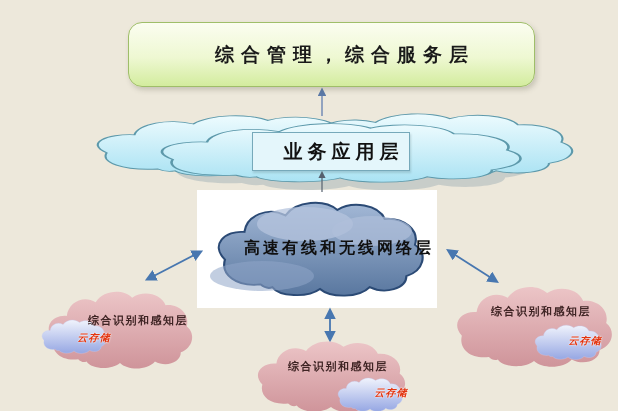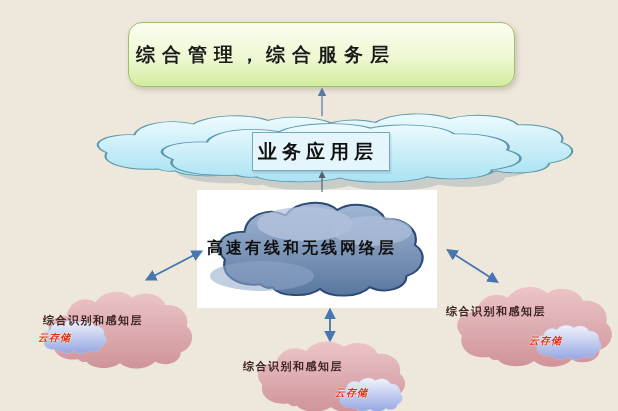--- a/index.html
+++ b/index.html
@@ -4,21 +4,21 @@
 <style>
   html,body{margin:0;padding:0;}
   #canvas{
     position:relative;
     width:618px;height:411px;
     background:var(--background,#EDE8DB);
     overflow:hidden;
     font-family:"Liberation Sans","DejaVu Sans",sans-serif;
   }
   #shapes{position:absolute;left:0;top:0;width:618px;height:411px;}
-  .abs{position:absolute;display:flex;align-items:center;justify-content:flex-start;text-align:center;}
+  .abs{position:absolute;display:flex;align-items:center;justify-content:center;text-align:center;padding-left:20px;}
   .mgmt-box{
     left:128px;top:22px;width:385px;height:63px;
     border:1.5px solid var(--management-border,#9FBE69);
     border-radius:14px;
     background:linear-gradient(to bottom,var(--management-fill-top,#FBFDF0) 0%,#EEF8D2 55%,var(--management-fill-bottom,#D3EC9E) 100%);
     box-shadow:2px 3px 5px rgba(90,90,70,.25);
   }
   .mgmt-label{
     font-size:19px;font-weight:600;color:#1a1a1a;letter-spacing:7px;text-indent:7px;
   }

